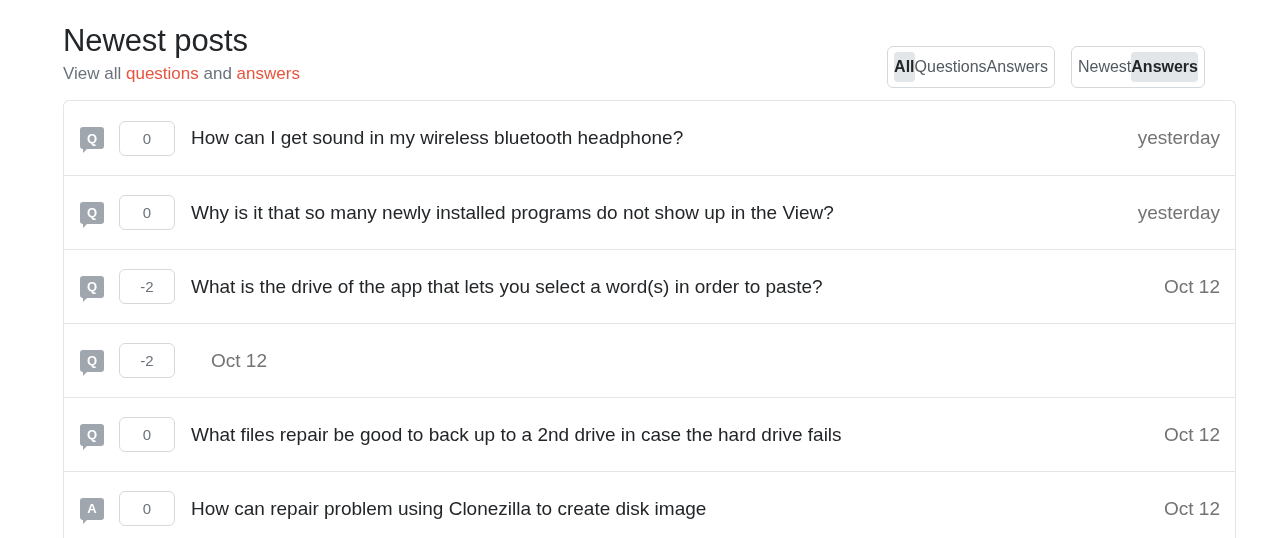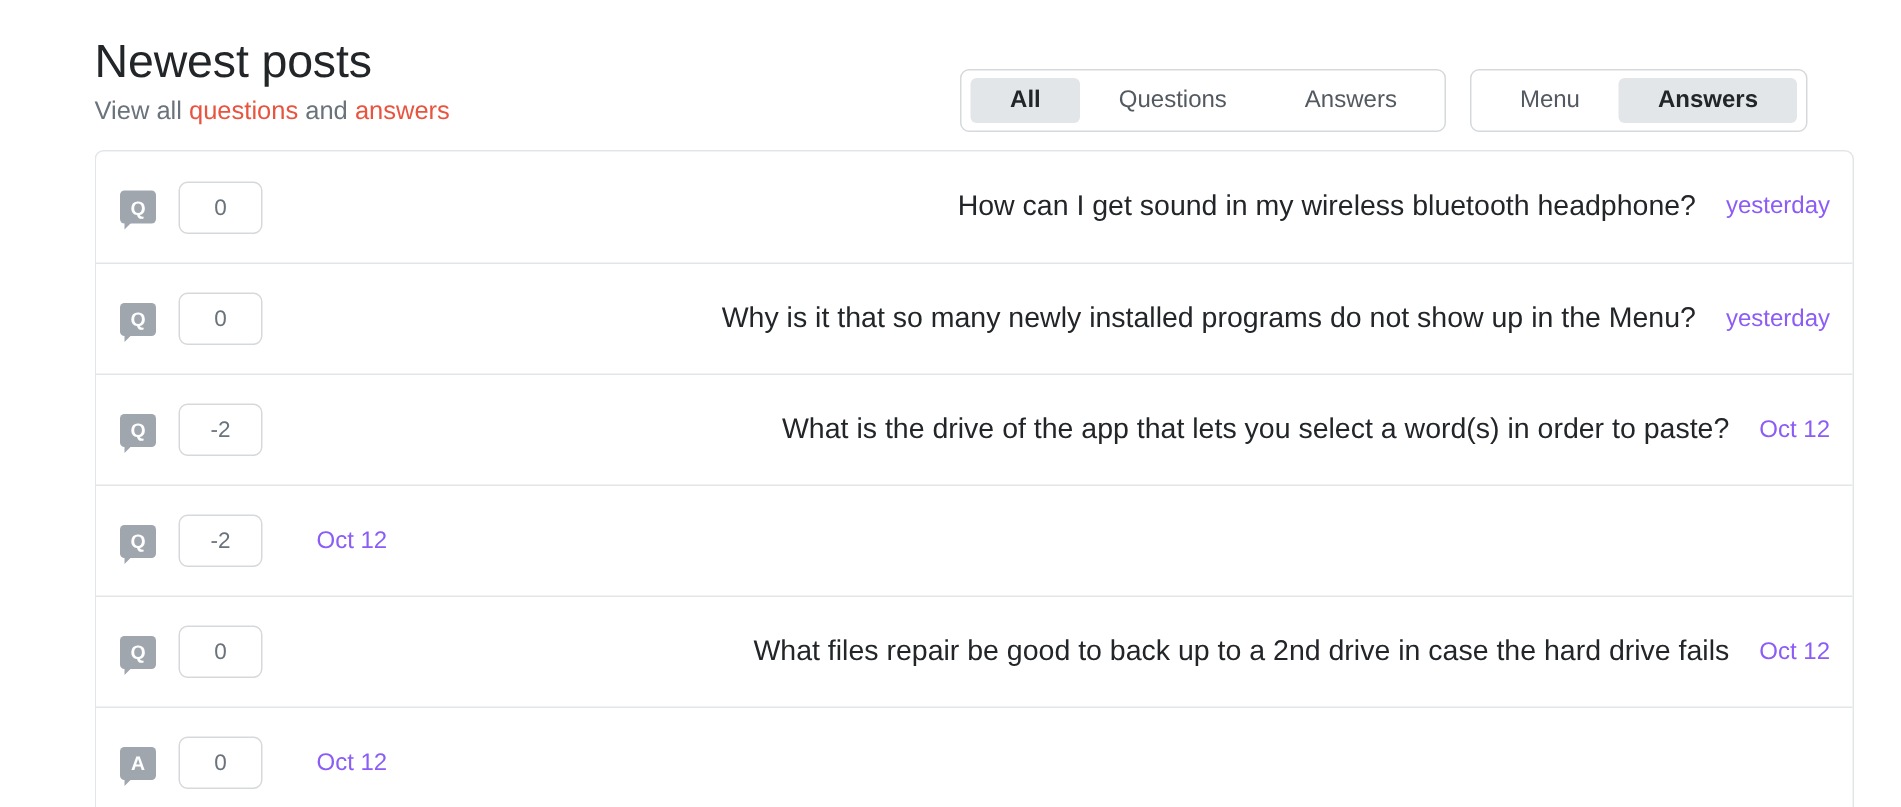--- a/index.html
+++ b/index.html
@@ -69,21 +69,21 @@
     border-radius: 6px;
     background: #ffffff;
     padding: 5px 6px;
     box-sizing: border-box;
     height: 42px;
   }
   .pill {
     font-size: 16px;
     line-height: 20px;
     color: #525960;
-    padding: 5px 26px;
+    padding: 5px 0;
     border-radius: 4px;
     white-space: nowrap;
     cursor: pointer;
   }
   .pill.selected {
     background: #e3e6e8;
     color: #232629;
     font-weight: bold;
   }
 
@@ -156,28 +156,27 @@
 
   .post-title {
     flex: 1 1 auto;
     font-size: 19px;
     line-height: 24px;
     color: #232629;
     white-space: nowrap;
     overflow: hidden;
     text-overflow: ellipsis;
     cursor: pointer;
-    text-align: right;
   }
 
   .post-time {
     flex: 0 0 auto;
-    font-size: 16px;
+    font-size: 19px;
     line-height: 22px;
-    color: #8b5cf6;
+    color: #737373;
     margin-left: 20px;
     white-space: nowrap;
   }
 </style>
 </head>
 <body>
 
 <div class="page">
 
   <div class="header-row">
@@ -185,39 +184,39 @@
 
     <div class="subtitle"><span>View all </span><a href="#">questions</a><span> and </span><a href="#">answers</a></div>
 
     <div class="filters">
       <div class="pill-group">
         <div class="pill selected">All</div>
         <div class="pill">Questions</div>
         <div class="pill">Answers</div>
       </div>
       <div class="pill-group">
-        <div class="pill">Menu</div>
+        <div class="pill">Newest</div>
         <div class="pill selected">Answers</div>
       </div>
     </div>
   </div>
 
   <div class="posts">
 
     <div class="post-row">
       <div class="type-icon">Q</div>
       <div class="score">0</div>
       <div class="post-title">How can I get sound in my wireless bluetooth headphone?</div>
       <div class="post-time">yesterday</div>
     </div>
 
     <div class="post-row">
       <div class="type-icon">Q</div>
       <div class="score">0</div>
-      <div class="post-title">Why is it that so many newly installed programs do not show up in the Menu?</div>
+      <div class="post-title">Why is it that so many newly installed programs do not show up in the View?</div>
       <div class="post-time">yesterday</div>
     </div>
 
     <div class="post-row">
       <div class="type-icon">Q</div>
       <div class="score">-2</div>
       <div class="post-title">What is the drive of the app that lets you select a word(s) in order to paste?</div>
       <div class="post-time">Oct 12</div>
     </div>
 
@@ -230,17 +229,18 @@
     <div class="post-row">
       <div class="type-icon">Q</div>
       <div class="score">0</div>
       <div class="post-title">What files repair be good to back up to a 2nd drive in case the hard drive fails</div>
       <div class="post-time">Oct 12</div>
     </div>
 
     <div class="post-row">
       <div class="type-icon">A</div>
       <div class="score">0</div>
+      <div class="post-title">How can repair problem using Clonezilla to create disk image</div>
       <div class="post-time">Oct 12</div>
     </div>
 
   </div>
 </div>
 
 </body></html>

